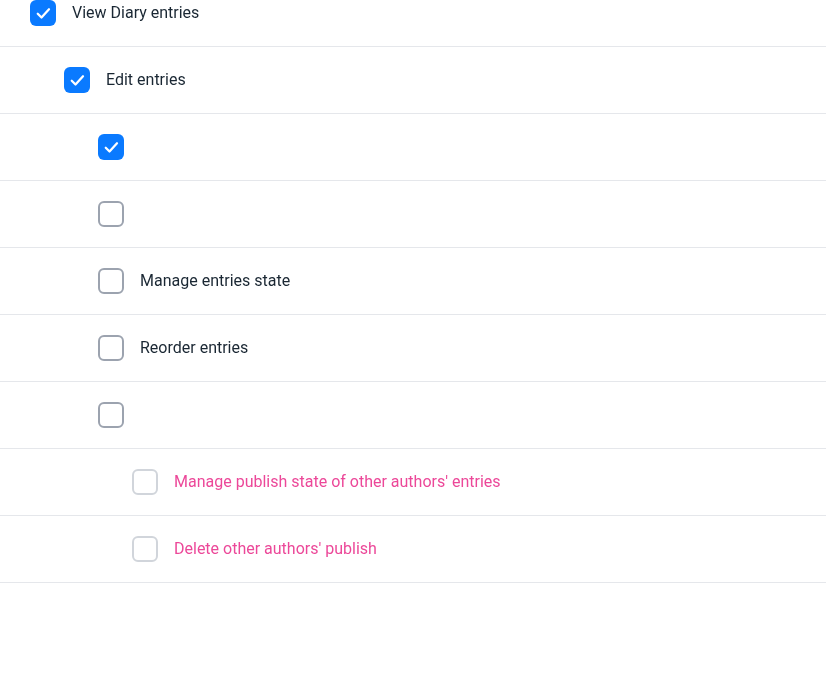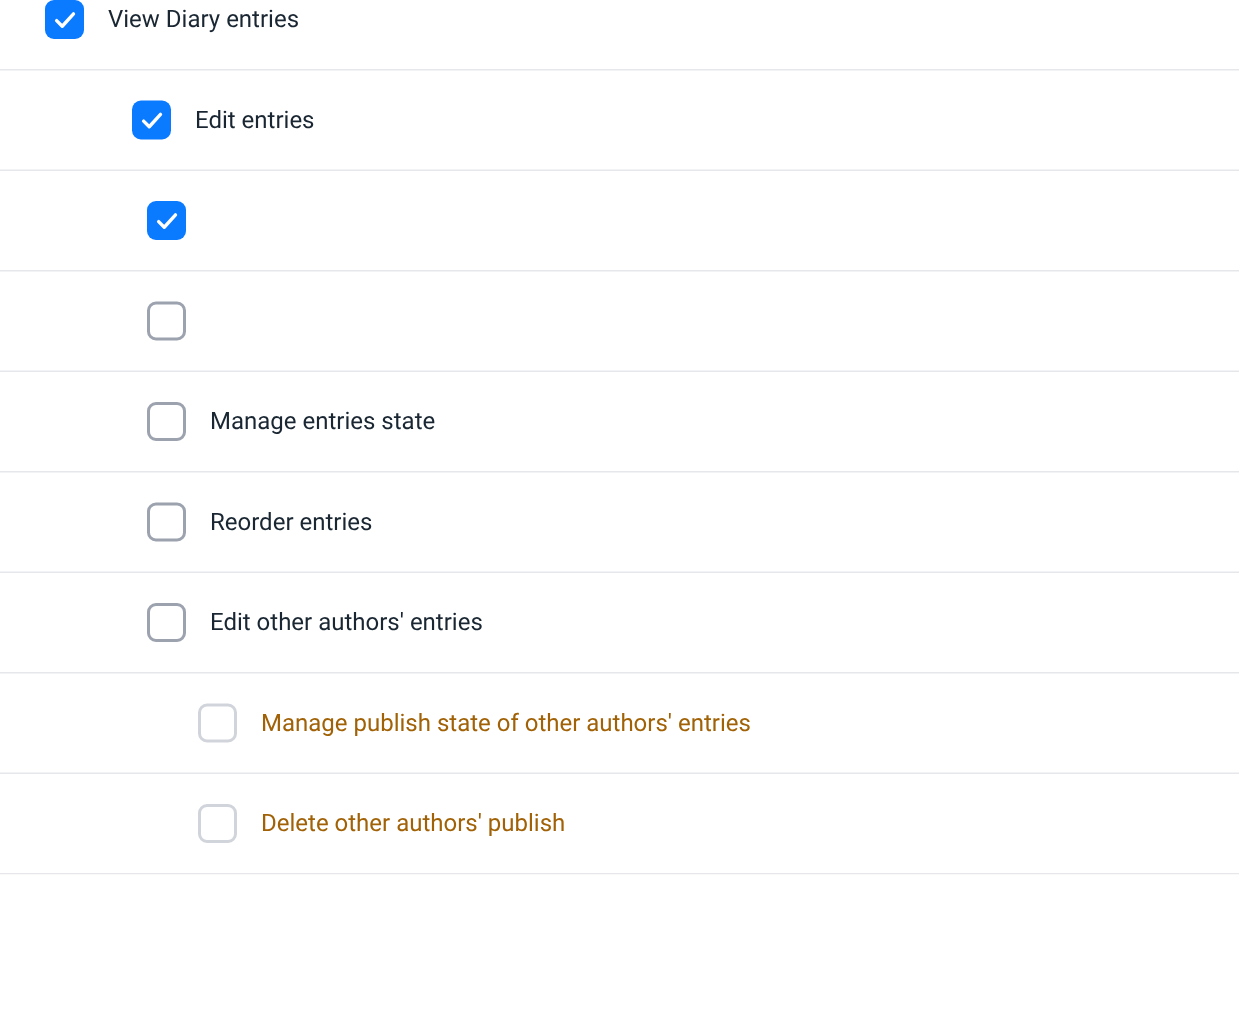--- a/index.html
+++ b/index.html
@@ -19,21 +19,21 @@
       align-items: center;
       padding: 20px 0;
       border-bottom: 1px solid #e5e7eb;
       gap: 16px;
     }
     .permission-row.level-0 {
       padding-left: 30px;
       padding-top: 0;
     }
     .permission-row.level-1 {
-      padding-left: 88px;
+      padding-left: 64px;
     }
     .permission-row.level-2 {
       padding-left: 98px;
     }
     .permission-row.level-3 {
       padding-left: 132px;
     }
     .checkbox {
       width: 26px;
       height: 26px;
@@ -65,21 +65,21 @@
       fill: none;
       stroke-linecap: round;
       stroke-linejoin: round;
     }
     .label {
       font-size: 16px;
       line-height: 1.3;
       cursor: pointer;
     }
     .label.disabled {
-      color: #a16207;
+      color: #ec4899;
       cursor: default;
     }
   </style>
 </head>
 <body>
 
 <div class="permission-row level-0">
   <div class="checkbox checked">
     <svg viewBox="0 0 24 24">
         <polyline points="5 13 10 18 20 7"></polyline>
@@ -114,21 +114,20 @@
   <span class="label">Manage entries state</span>
 </div>
 
 <div class="permission-row level-2">
   <div class="checkbox unchecked"></div>
   <span class="label">Reorder entries</span>
 </div>
 
 <div class="permission-row level-2">
   <div class="checkbox unchecked"></div>
-  <span class="label">Edit other authors' entries</span>
 </div>
 
 <div class="permission-row level-3">
   <div class="checkbox disabled"></div>
   <span class="label disabled">Manage publish state of other authors' entries</span>
 </div>
 
 <div class="permission-row level-3">
   <div class="checkbox disabled"></div>
   <span class="label disabled">Delete other authors' publish</span>

